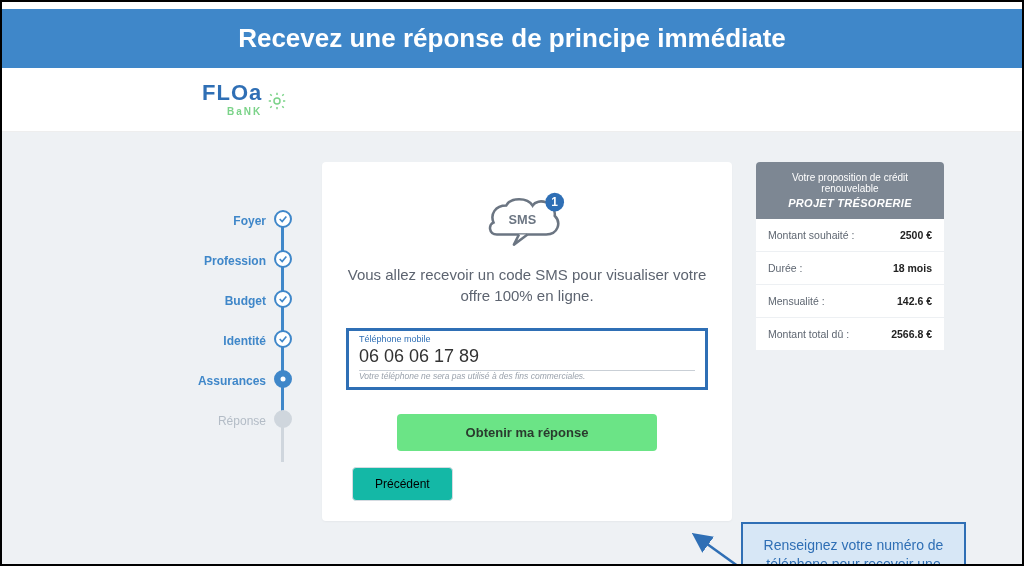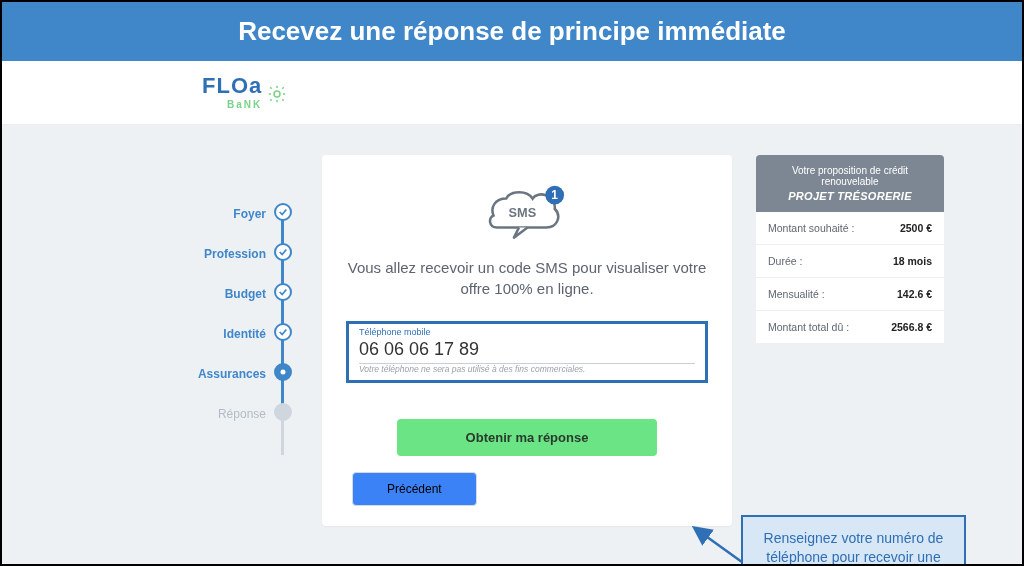--- a/index.html
+++ b/index.html
@@ -12,20 +12,21 @@
     border: 2px solid #000;
     position: relative;
   }
   .banner {
     background: #3f87c9;
     color: #fff;
     text-align: center;
     font-size: 26px;
     font-weight: bold;
     padding: 14px 12px;
+    margin-top: 7px;
   }
   .logo-bar {
     background: #fff;
     padding: 12px 0 14px 200px;
     border-bottom: 1px solid #eee;
   }
   .logo-floa { font-weight: 800; font-size: 22px; letter-spacing: 1px; display: inline-flex; align-items: center; gap: 6px;}
   .logo-floa .f { color: #2f6fb5; }
   .logo-floa .bank { font-size: 10px; color: #7bd389; display:block; text-align:right; letter-spacing:2px;}
   .gear { width: 18px; height:18px; display:inline-block; vertical-align:middle;}
@@ -102,28 +103,28 @@
     width:100%;
     border-bottom:1px solid #c9cfd6;
     padding: 2px 0 3px 0;
     background:transparent;
   }
   .field-hint { font-size:8.5px; color:#9aa2ac; font-style:italic;}
   .btn-primary {
     background:#6be486; color:#2a3b2e;
     border:none; border-radius:4px;
     font-size:13px; font-weight:600;
-    padding: 11px 40px; margin-top:30px;
+    padding: 11px 40px; margin-top:18px;
     cursor:pointer;
     width: 260px;
   }
   .btn-secondary {
-    background:#3b82f6; border:1px solid #d5dbe1;
+    background:#14b8a6; border:1px solid #d5dbe1;
     border-radius:4px; font-size:12px;
-    padding:9px 34px; margin-top:16px;
+    padding:9px 22px; margin-top:16px;
     cursor:pointer;
     float:left; margin-left:6px;
   }
 
   
   .summary {
     position:absolute;
     right:78px; top:30px;
     width:188px;
   }

